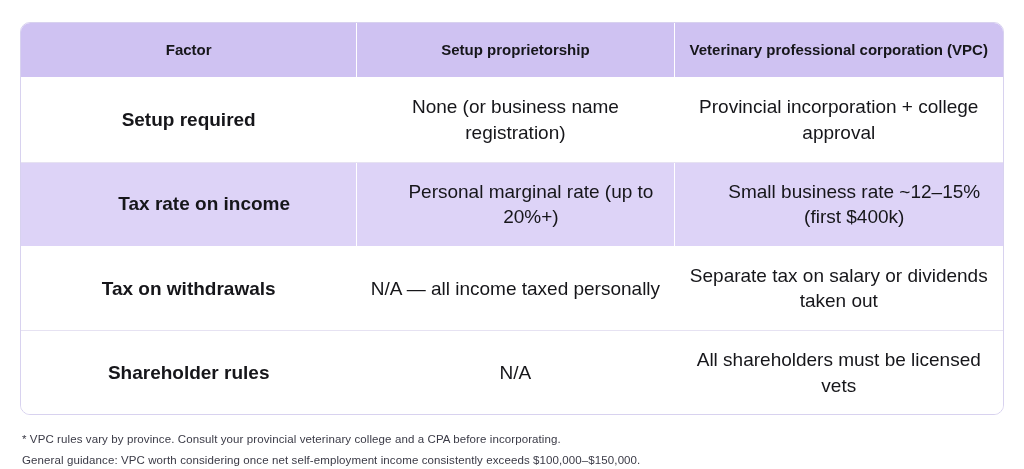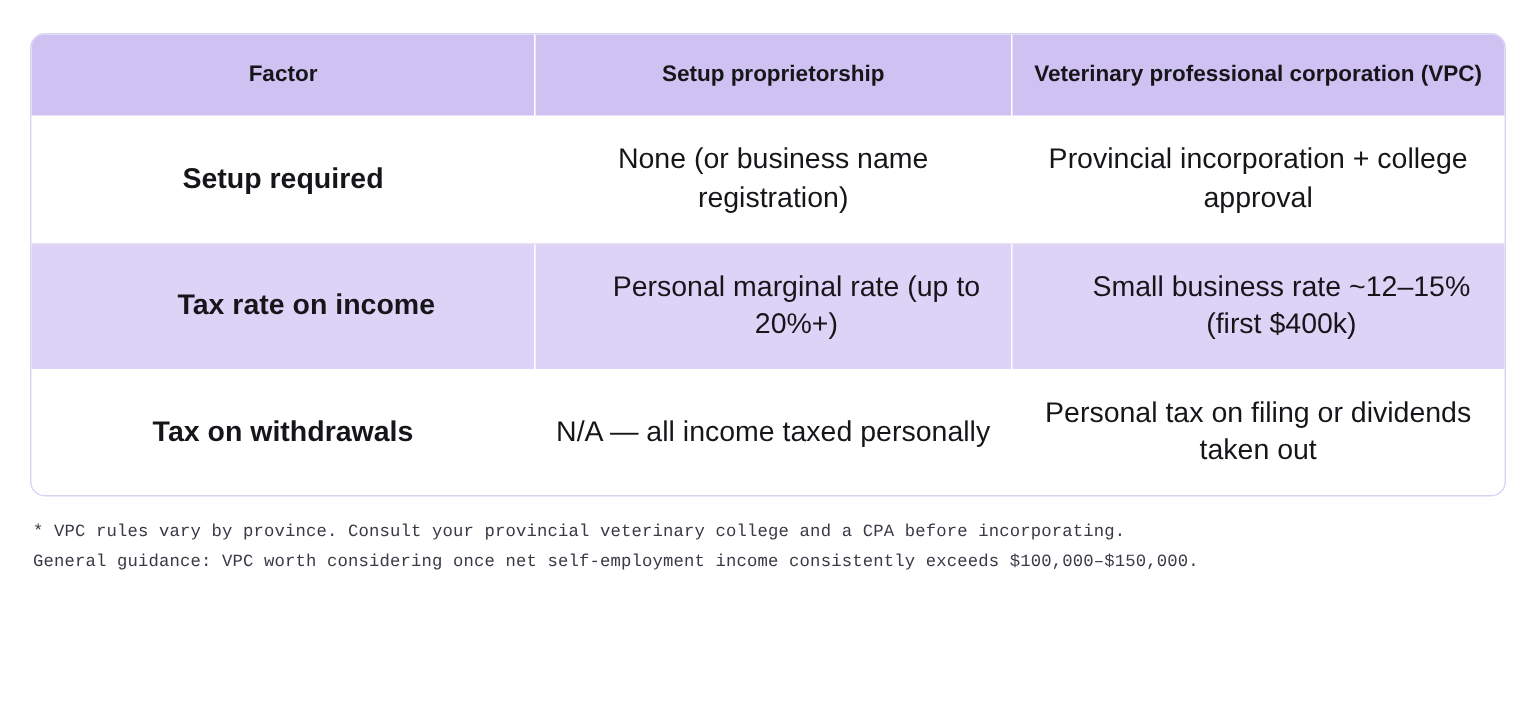--- a/index.html
+++ b/index.html
@@ -77,21 +77,20 @@
     margin: 14px auto 0 auto;
     color: #3a3a46;
     font-size: 11.5px;
     line-height: 1.75;
     letter-spacing: 0.1px;
     padding-left: 2px;
     box-sizing: border-box;
   }
   .footnote-line {
     white-space: nowrap;
-    font-family: Liberation Mono, monospace;
   }
 </style>
 </head>
 <body>
 
 <div class="page">
 
   <div class="table-wrap">
     <table class="comparison">
       <colgroup>
@@ -113,21 +112,26 @@
           <td>Provincial incorporation + college approval</td>
         </tr>
         <tr class="row-even">
           <td class="factor-cell">Tax rate on income</td>
           <td>Personal marginal rate (up to 20%+)</td>
           <td>Small business rate ~12–15% (first $400k)</td>
         </tr>
         <tr class="row-odd">
           <td class="factor-cell">Tax on withdrawals</td>
           <td>N/A — all income taxed personally</td>
-          <td>Personal tax on filing or dividends taken out</td>
+          <td>Separate tax on salary or dividends taken out</td>
+        </tr>
+        <tr class="row-odd">
+          <td class="factor-cell">Shareholder rules</td>
+          <td>N/A</td>
+          <td>All shareholders must be licensed vets</td>
         </tr>
       </tbody>
     </table>
   </div>
 
   <div class="footnotes">
     <div class="footnote-line">* VPC rules vary by province. Consult your provincial veterinary college and a CPA before incorporating.</div>
     <div class="footnote-line">General guidance: VPC worth considering once net self-employment income consistently exceeds $100,000–$150,000.</div>
   </div>
 

